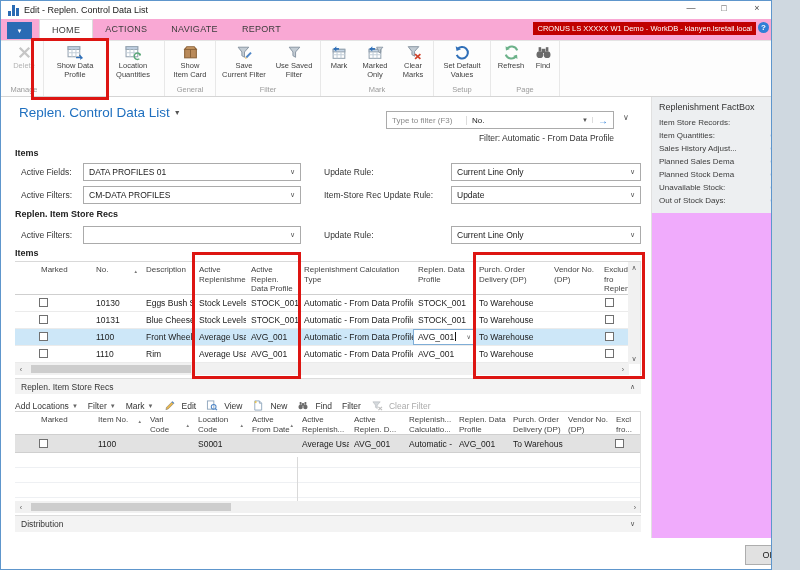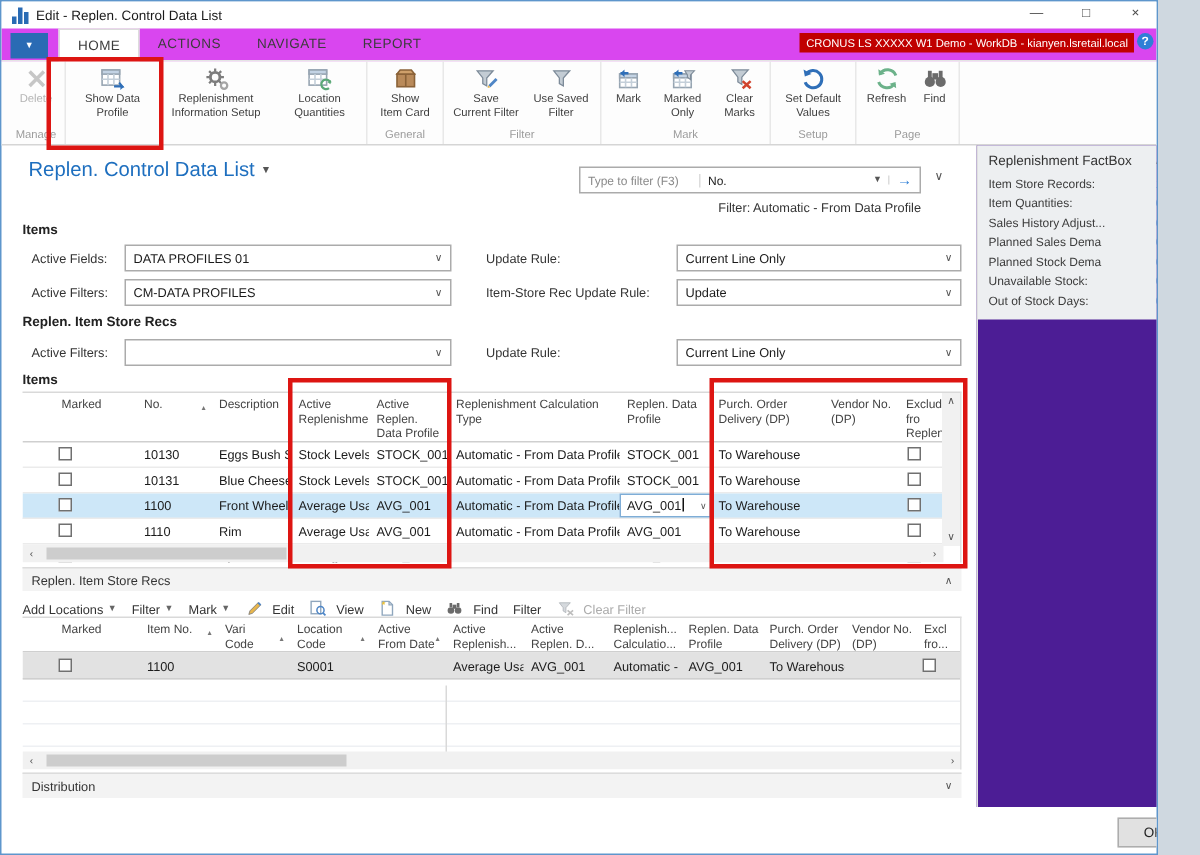--- a/index.html
+++ b/index.html
@@ -11,21 +11,21 @@
   }
   
   .titlebar { position:absolute; left:0; top:0; width:100%; height:18px; background:#fff; display:flex; align-items:center; }
   .appico { display:flex; align-items:flex-end; gap:1px; margin:0 5px 0 7px; height:11px; }
   .appico i { display:block; width:3px; background:#2a6bb4; }
   .appico i:nth-child(1){height:5px}.appico i:nth-child(2){height:11px}.appico i:nth-child(3){height:8px}
   .wtitle { font-size:9px; color:#1a1a1a; }
   .wbtns { position:absolute; right:8px; top:2px; display:flex; gap:21px; color:#4d4d4d; font-size:9px; }
   .wbtns span { cursor:default; width:12px; text-align:center; }
   
-  .tabstrip { position:absolute; left:0; top:18px; width:100%; height:22px; background:#d946ef; border-bottom:1px solid #e4e4e4; }
+  .tabstrip { position:absolute; left:0; top:18px; width:100%; height:22px; background:#f9a8d4; border-bottom:1px solid #e4e4e4; }
   .appmenu { position:absolute; left:6px; top:3px; width:25px; height:17px; background:#2a6bb4; color:#fff; font-size:6px; display:flex; align-items:center; justify-content:center; }
   .tabs { position:absolute; left:38px; top:0; height:22px; display:flex; }
   .tab { padding:5px 12px 0 12px; font-size:9px; color:#3c3c3c; letter-spacing:.3px; height:22px; }
   .tab.active { border:1px solid #dcdcdc; border-bottom:1px solid #fff; background:#fff; }
   .srvbadge { position:absolute; right:15px; top:3px; background:#c00000; color:#fff; font-size:7.5px; padding:2px 4px; white-space:nowrap; }
   .helpq { position:absolute; right:2px; top:3px; width:11px; height:11px; border-radius:50%; background:#2f7fd6; color:#fff; font-size:8px; font-weight:bold; text-align:center; line-height:11px; }
   
   .ribbon { position:absolute; left:0; top:40px; width:100%; height:56px; background:#fdfdfd; border-bottom:1px solid #d5d5d5; display:flex; padding-left:4px; }
   .rgroup { display:flex; flex-direction:column; border-right:1px solid #e8e8e8; padding:0 2px; }
   .rbtns { display:flex; flex:1; }
@@ -74,21 +74,21 @@
   .band { position:absolute; width:626px; left:14px; height:16px; background:#f3f3f3; border-top:1px solid #dcdcdc; font-size:8.5px; color:#333; display:flex; align-items:center; padding:0 6px; }
   .band .chev { margin-left:auto; font-size:7px; color:#555; }
   
   .toolbar { position:absolute; left:14px; top:393px; width:626px; height:17px; display:flex; align-items:flex-end; font-size:8.5px; color:#333; }
   .titem { display:flex; align-items:center; margin-right:10px; white-space:nowrap; }
   .titem svg { width:12px; height:11px; margin-right:3px; }
   .titem .ca { font-size:6px; color:#666; margin-left:3px; }
   .titem.disabled { color:#ababab; }
   .freezeline { position:absolute; width:1px; background:#d9d9d9; }
   
-  .factbox { position:absolute; left:650px; top:96px; width:132px; height:441px; border-left:1px solid #e0e0e0; border-right:1px solid #e0e0e0; background:#4c1d95; }
+  .factbox { position:absolute; left:650px; top:96px; width:132px; height:441px; border-left:1px solid #e0e0e0; border-right:1px solid #e0e0e0; background:#f0abfc; }
   .fbblock { background:#edeff1; padding-bottom:6px; }
   .fbhead { display:flex; align-items:center; padding:5px 7px 4px 7px; font-size:9px; color:#333; }
   .fbhead .chev { margin-left:auto; font-size:7px; color:#555; }
   .fbrow { display:flex; padding:2px 7px; font-size:8px; color:#3c3c3c; }
   .fbrow .v { margin-left:auto; color:#1e6fbf; }
   
   .okbtn { position:absolute; left:744px; top:544px; width:48px; height:20px; background:#e1e1e1; border:1px solid #adadad; font-size:9px; color:#222; text-align:center; line-height:18px; }
   
   .redbox { position:absolute; border:3px solid #dd1512; pointer-events:none; }
 </style>
@@ -144,31 +144,20 @@
               <svg viewBox="0 0 16 16">
                 <rect x="1" y="2.5" width="11" height="9.5" fill="#fff" stroke="#97a5b2"></rect>
                 <rect x="1" y="2.5" width="11" height="2.6" fill="#c3d3e4" stroke="#97a5b2"></rect>
                 <path d="M4.7 5v7M8.4 5v7M1 8.3h11" stroke="#c4cfd9" fill="none"></path>
                 <path d="M8.5 12.8h5.2l-2-2.4" fill="none" stroke="#2f6fb8" stroke-width="1.3"></path>
                 <path d="M14.8 13l-2.4 2 .3-3.4z" fill="#2f6fb8"></path>
               </svg>
             </span>
           <span class="rlabel">Show Data
 Profile</span>
-        </div>
-        <div class="rbtn" style="width:80px">
-          <span class="ricon">
-              <svg viewBox="0 0 16 16">
-                <circle cx="7" cy="7" r="3" fill="none" stroke="#7d7d7d" stroke-width="1.8"></circle>
-                <path d="M7 1.5v2M7 10.5v2M1.5 7h2M10.5 7h2M3.2 3.2l1.4 1.4M9.4 9.4l1.4 1.4M10.8 3.2L9.4 4.6M4.6 9.4l-1.4 1.4" stroke="#7d7d7d" stroke-width="1.4"></path>
-                <circle cx="12.6" cy="12.3" r="2" fill="none" stroke="#a5a5a5" stroke-width="1.4"></circle>
-              </svg>
-            </span>
-          <span class="rlabel">Replenishment
-Information Setup</span>
         </div>
         <div class="rbtn" style="width:58px">
           <span class="ricon">
               <svg viewBox="0 0 16 16">
                 <rect x="1" y="2.5" width="11" height="9.5" fill="#fff" stroke="#97a5b2"></rect>
                 <rect x="1" y="2.5" width="11" height="2.6" fill="#c3d3e4" stroke="#97a5b2"></rect>
                 <path d="M4.7 5v7M8.4 5v7M1 8.3h11" stroke="#c4cfd9" fill="none"></path>
                 <path d="M14.5 10.5a3 3 0 1 0-1 3.4" fill="none" stroke="#5aa877" stroke-width="1.4"></path>
                 <path d="M14.8 9l-.4 2.4-2-1.3z" fill="#5aa877"></path>
               </svg>

